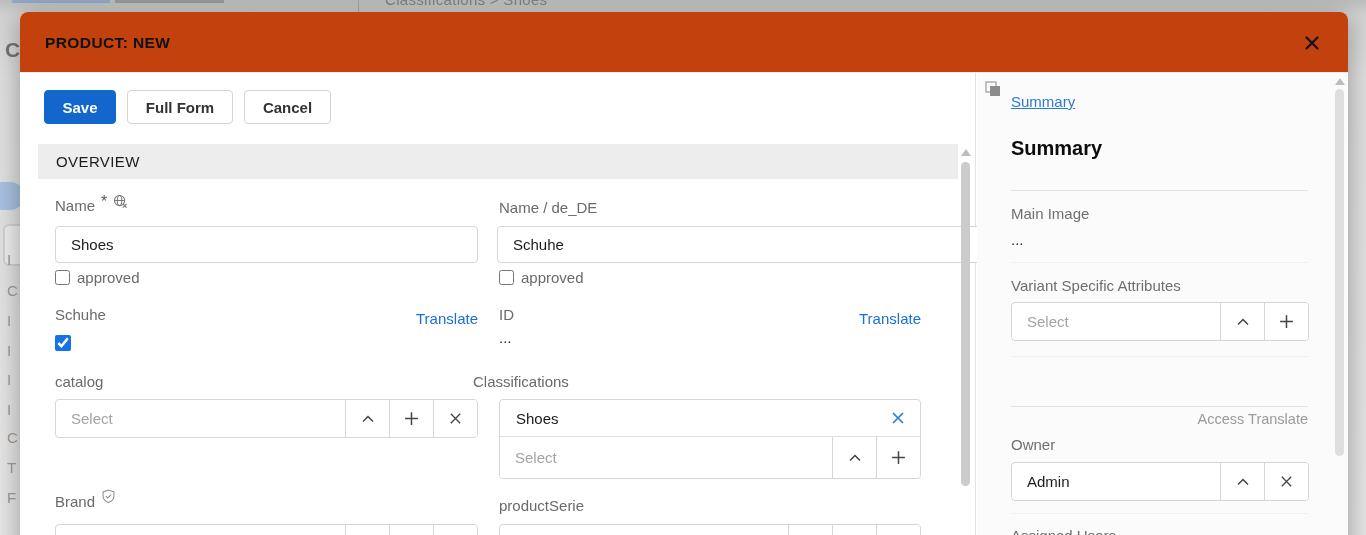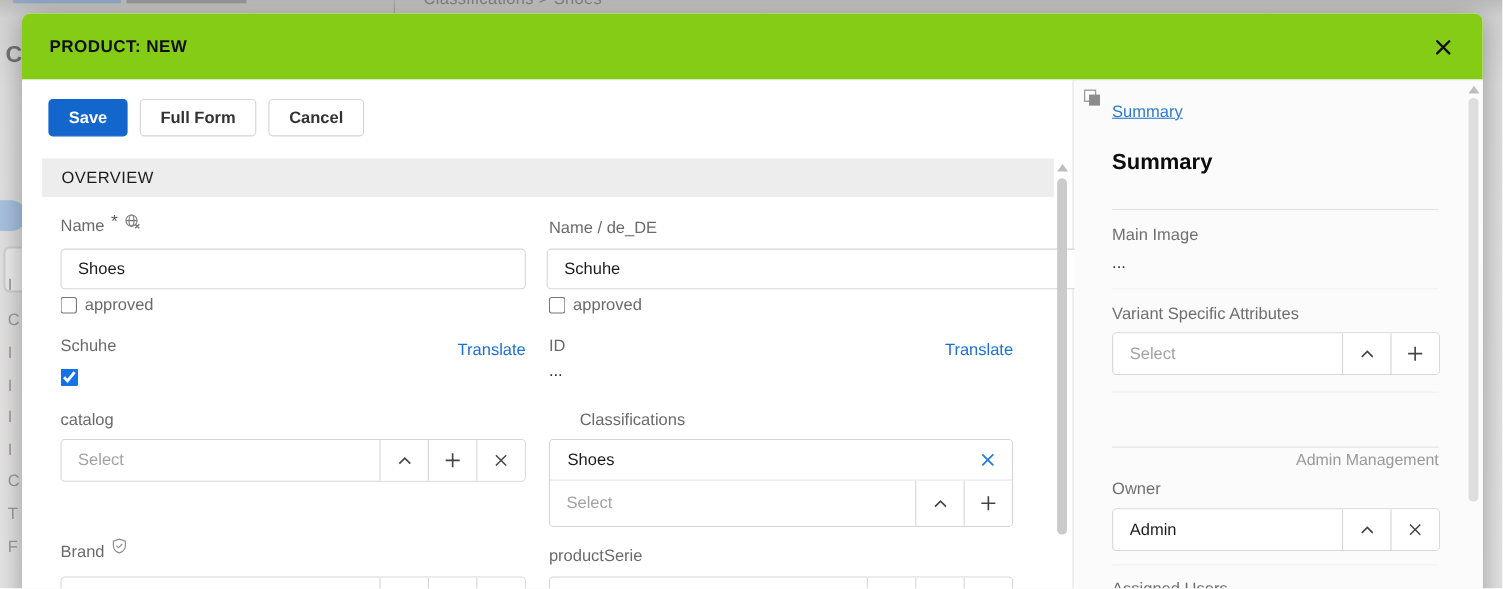--- a/index.html
+++ b/index.html
@@ -21,21 +21,21 @@
   .bg-pill { position:absolute; left:-12px; top:170px; width:36px; height:28px; border-radius:14px; background:#a9c3e2; }
   .bg-ghost-input { position:absolute; left:3px; top:212px; width:70px; height:42px; border:2px solid #d2d2d2; border-radius:6px; background:#efefef; }
   .bg-letter { position:absolute; left:7px; font-size:15px; color:#a39a90; }
 
   
   .modal {
     position:absolute; left:20px; top:12px; width:1328px; height:552px;
     background:#fff; border-radius:8px 8px 0 0; overflow:hidden;
     box-shadow:0 4px 28px rgba(0,0,0,.35);
   }
-  .modal-header { position:absolute; left:0; top:0; width:100%; height:61px; background:#84cc16; border-bottom:1px solid #ededed; }
+  .modal-header { position:absolute; left:0; top:0; width:100%; height:61px; background:#c2410c; border-bottom:1px solid #ededed; }
   .modal-title { position:absolute; left:25px; top:0; line-height:61px; font-size:15.5px; font-weight:bold; color:#111; letter-spacing:.4px; }
   .modal-close { position:absolute; right:26px; top:21px; width:20px; height:20px; border:none; background:transparent; cursor:pointer; display:flex; align-items:center; justify-content:center; }
 
   .modal-body { position:absolute; left:0; top:61px; right:0; bottom:0; }
   .form-pane { position:absolute; left:0; top:0; width:956px; height:100%; background:#fff; border-right:1px solid #e2e2e2; }
   .side-pane { position:absolute; left:957px; top:0; right:0; height:100%; background:#fbfbfb; }
 
   
   .btn { position:absolute; top:17px; height:34px; border-radius:4px; font-family:"Liberation Sans",sans-serif; font-size:15px; cursor:pointer;font-weight:bold; }
   .btn-primary { left:24px; width:72px; background:#1266cc; border:1px solid #1266cc; color:#fff; }
@@ -200,21 +200,21 @@
           </button>
           <button class="pbtn">
             <span>
                 <svg width="15" height="15" viewBox="0 0 16 16">
                   <path d="M3 3l10 10M13 3L3 13" stroke="#444" stroke-width="1.4"></path>
                 </svg>
               </span>
           </button>
         </div>
 
-        <span class="f-label" style="left:507px; top:300px;">Classifications</span>
+        <span class="f-label" style="left:453px; top:300px;">Classifications</span>
         <div class="multi" style="left:479px; top:326px; width:422px;">
           <div class="multi-row">
             <span class="mval">Shoes</span>
             <button class="mx">
               <span>
                   <svg width="16" height="16" viewBox="0 0 16 16">
                     <path d="M3 3l10 10M13 3L3 13" stroke="#2e7cd6" stroke-width="1.7"></path>
                   </svg>
                 </span>
             </button>
@@ -311,21 +311,21 @@
             <span>
                 <svg width="17" height="17" viewBox="0 0 16 16">
                   <path d="M8 2v12M2 8h12" stroke="#444" stroke-width="1.4"></path>
                 </svg>
               </span>
           </button>
         </div>
         <div class="sp-hr faint" style="top:283px;"></div>
 
         <div class="sp-hr" style="top:333px;"></div>
-        <span class="sp-access">Admin Management</span>
+        <span class="sp-access">Access Translate</span>
 
         <span class="sp-label" style="top:363px;">Owner</span>
         <div class="picker" style="left:34px; top:389px; width:298px;">
           <input value="Admin" style="">
           <button class="pbtn">
             <span>
                 <svg width="16" height="16" viewBox="0 0 16 16">
                   <path d="M3 10.5l5-5 5 5" fill="none" stroke="#444" stroke-width="1.5"></path>
                 </svg>
               </span>

